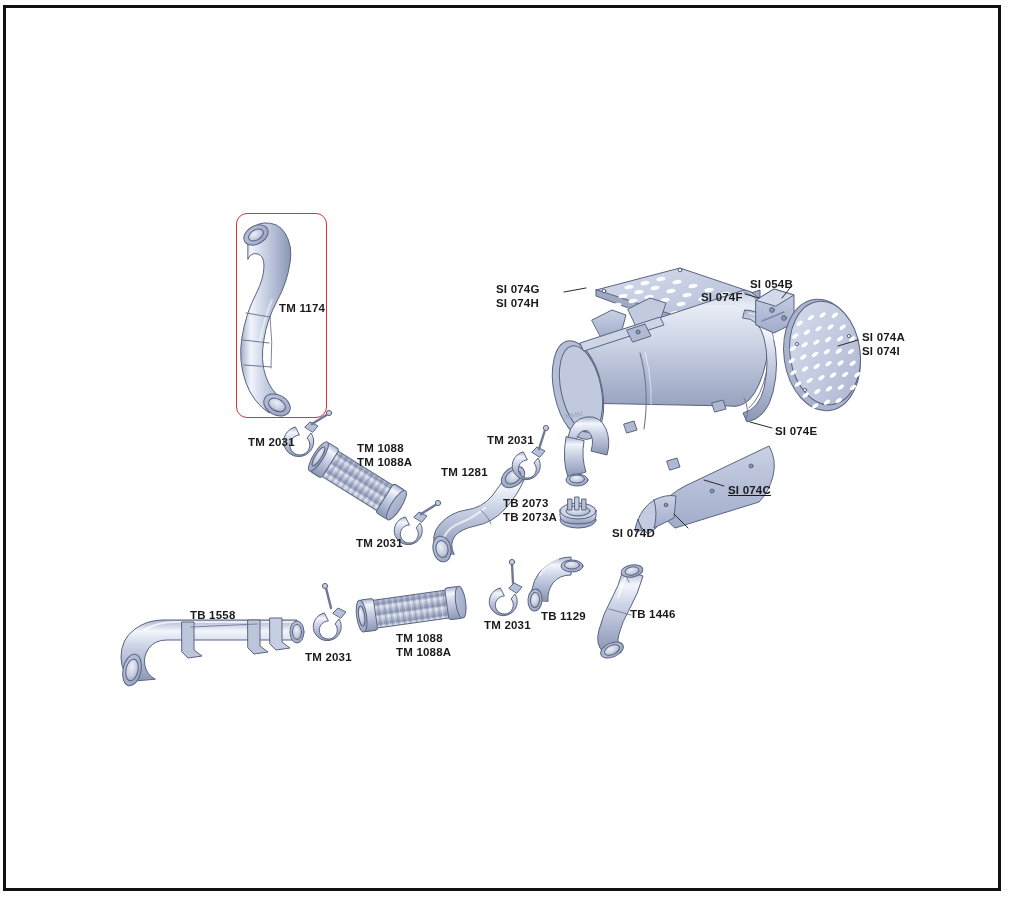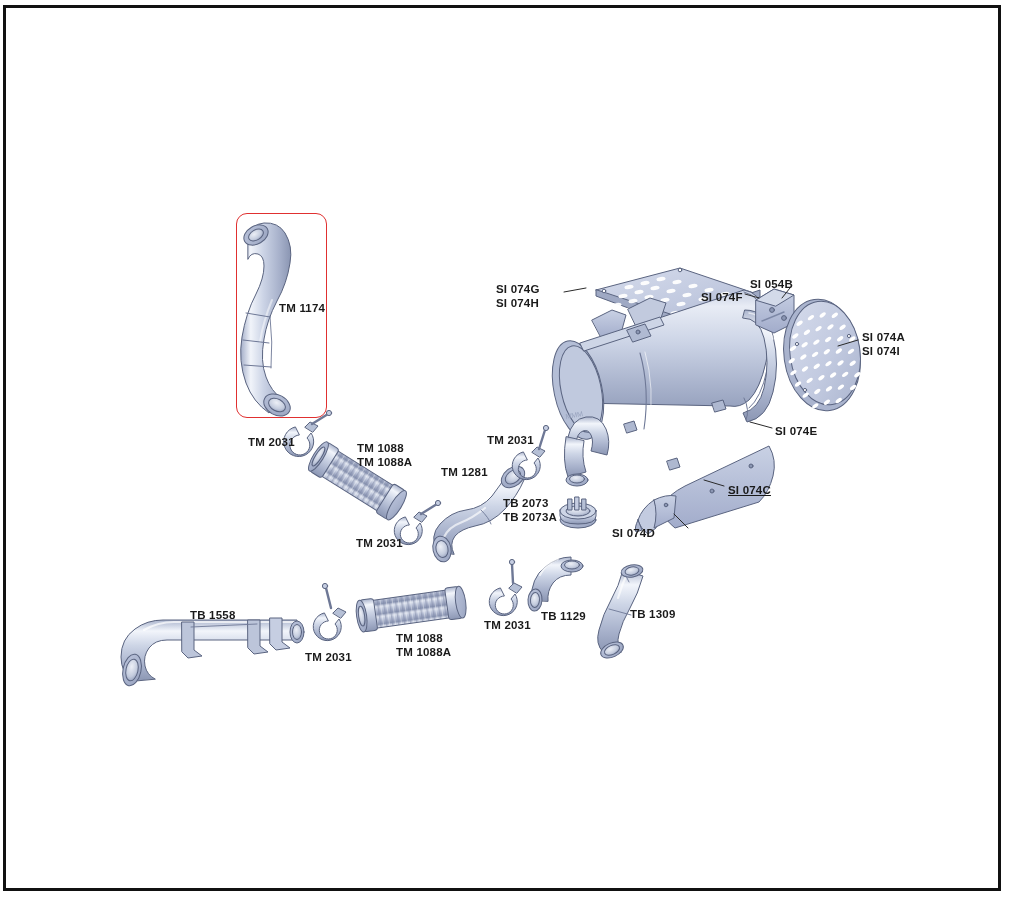--- a/index.html
+++ b/index.html
@@ -462,15 +462,15 @@
     <span>TM 1088</span>
     <span>TM 1088A</span>
   </div>
   <div class="lbl" style="left:484px;top:618px;">
     <span>TM 2031</span>
   </div>
   <div class="lbl" style="left:541px;top:609px;text-align:right;">
     <span>TB 1129</span>
   </div>
   <div class="lbl" style="left:630px;top:607px;">
-    <span>TB 1309</span>
+    <span>TB 1446</span>
   </div>
 </div>
 
 </body></html>

